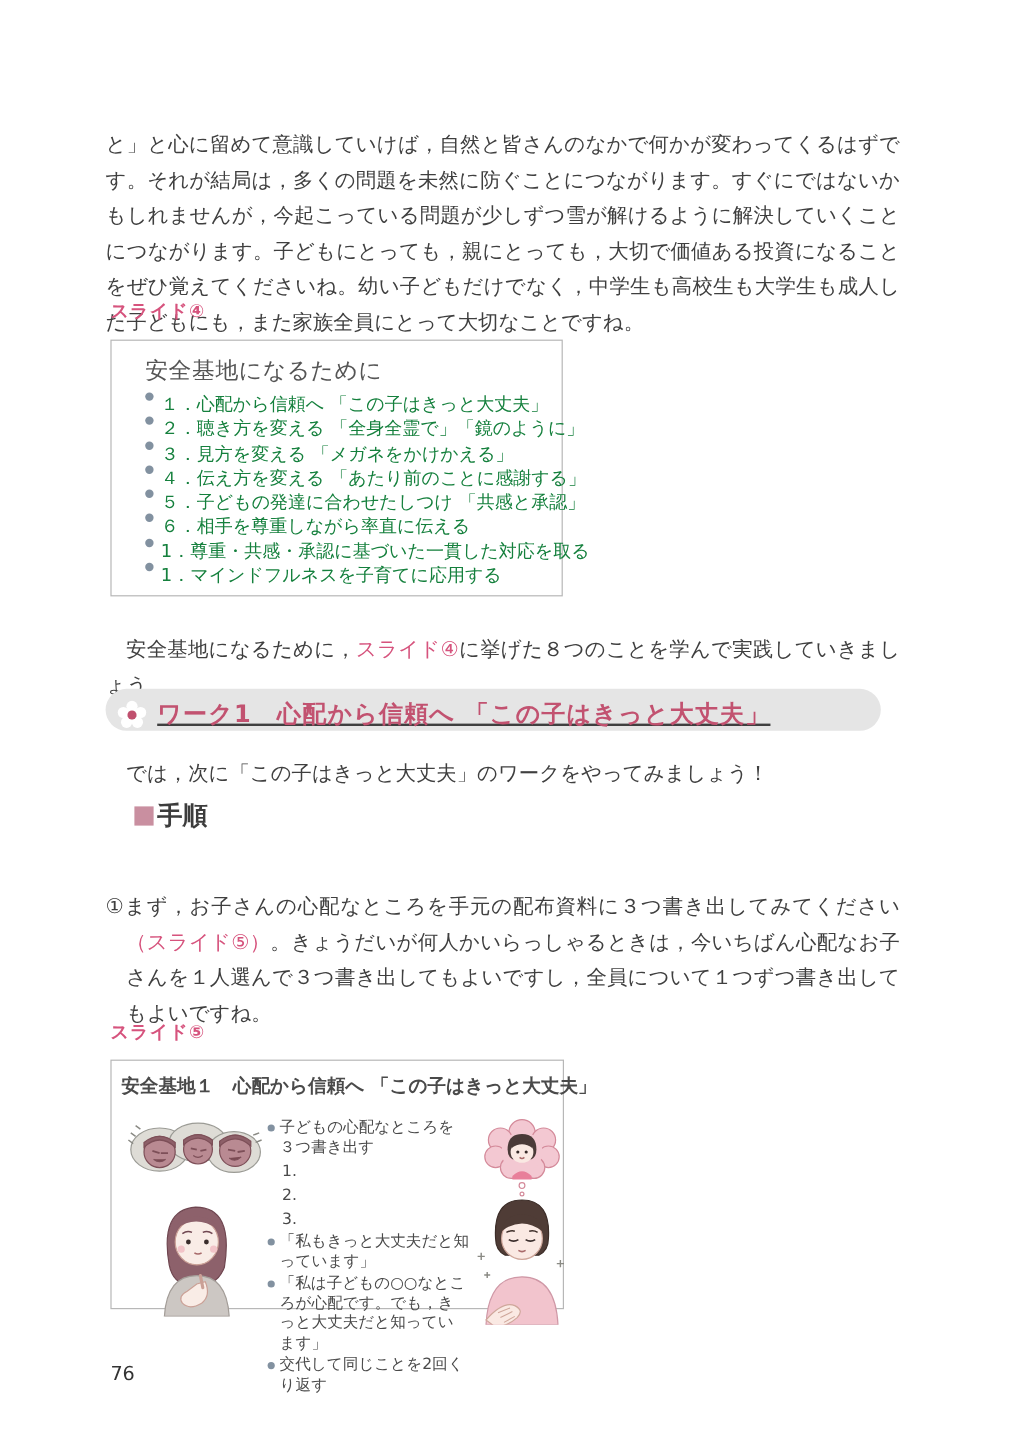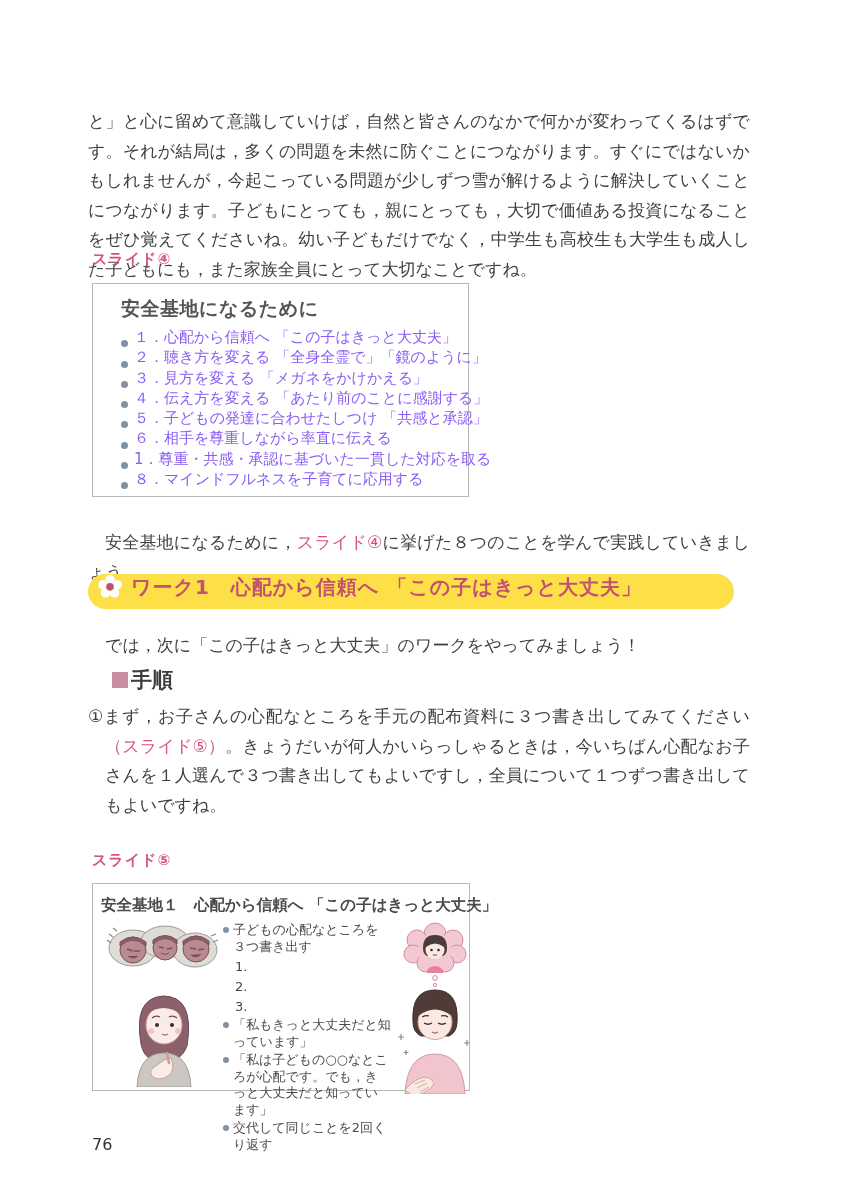--- a/index.html
+++ b/index.html
@@ -31,38 +31,38 @@
     letter-spacing: 1px;
   }
 
   
   .slide-box {
     position: absolute; left: 92px;
     border: 1px solid #b7b7b7; background: #fff;
   }
   .box1 { top: 283px; width: 377px; height: 214px; padding: 12px 10px 0 28px; }
   .box1-title {
-    font-size: 19px; font-weight: bold; color: #555555;
+    font-size: 19px; font-weight: normal; color: #555555;
     letter-spacing: 0.5px; margin-bottom: 5px;
   }
   .box1-list { list-style: none; }
   .box1-list li {
-    font-size: 15px; color: #8b5cf6; line-height: 20.3px;
-    white-space: nowrap; display: flex; align-items: flex-end;
+    font-size: 15px; color: #15803d; line-height: 20.3px;
+    white-space: nowrap; display: flex; align-items: flex-start;
   }
   .dot {
     display: inline-block; width: 7px; height: 7px; border-radius: 50%;
     background: #8291a0; margin-right: 6px; flex: 0 0 auto;
   }
 
   
   .banner {
     position: absolute; left: 88px; top: 574px; width: 646px; height: 35px;
-    background: #fde047; border-radius: 18px;
-    display: flex; align-items: flex-start;
+    background: #e5e5e5; border-radius: 18px;
+    display: flex; align-items: flex-end; text-decoration: underline;
   }
   .banner .flower { width: 26px; height: 26px; margin: 0 8px 0 9px; flex: 0 0 auto; }
   .banner-label {
     font-size: 20px; font-weight: bold; color: #c25270; letter-spacing: 1px;
     white-space: nowrap;
   }
 
   
   .proc-heading {
     position: absolute; left: 88px; top: 666px;
@@ -71,21 +71,21 @@
   .proc-square {
     width: 16px; height: 16px; background: #c98fa0; margin-right: 3px;
   }
   .proc-heading-text { font-size: 21px; font-weight: bold; color: #3c3c3c; }
 
   
   .box2 { top: 883px; width: 378px; height: 208px; padding: 11px 8px 0 8px; }
   .box2-title {
     font-size: 15.5px; font-weight: bold; color: #4a4a4a;
     text-align: center; white-space: nowrap; letter-spacing: 0px;
-    margin-bottom: 6px;
+    margin-bottom: 16px;
   }
   .box2-cols { display: flex; }
   .box2-left { width: 120px; flex: 0 0 auto; margin-left: 2px; }
   .box2-center { width: 168px; flex: 0 0 auto; }
   .box2-right { width: 84px; flex: 0 0 auto; margin-left: 2px; }
   .box2-item {
     font-size: 13px; color: #4a4a4a; line-height: 16.5px;
     display: flex; margin-bottom: 2px;
   }
   .box2-item .dot { width: 6px; height: 6px; margin-top: 5px; margin-right: 4px; }
@@ -131,21 +131,21 @@
       <li>
           <span class="dot"></span>
           <span>６．相手を尊重しながら率直に伝える</span>
         </li>
       <li>
           <span class="dot"></span>
           <span>1．尊重・共感・承認に基づいた一貫した対応を取る</span>
         </li>
       <li>
           <span class="dot"></span>
-          <span>８．マインドフルネスを子育てに応用する</span>
+          <span>1．マインドフルネスを子育てに応用する</span>
         </li>
     </ul>
   </div>
 
   <div class="para indent1" style="top:528px;">
     <span>安全基地になるために，</span><span class="pink">スライド④</span><span>に挙げた８つのことを学んで実践していきましょう。</span>
   </div>
 
   <div class="banner">
     <svg class="flower" viewBox="0 0 30 30">
@@ -161,21 +161,21 @@
     <span class="banner-label">ワーク1　心配から信頼へ 「この子はきっと大丈夫」</span>
   </div>
 
   <div class="para indent1" style="top:631px;">では，次に「この子はきっと大丈夫」のワークをやってみましょう！</div>
 
   <div class="proc-heading">
     <span class="proc-square"></span>
     <span class="proc-heading-text">手順</span>
   </div>
 
-  <div class="para hang" style="top:702px;">
+  <div class="para hang" style="top:742px;">
     <span>①</span><span>まず，お子さんの心配なところを手元の配布資料に３つ書き出してみてください</span><span class="pink">（スライド⑤）</span><span>。きょうだいが何人かいらっしゃるときは，今いちばん心配なお子さんを１人選んで３つ書き出してもよいですし，全員について１つずつ書き出してもよいですね。</span>
   </div>
 
 
   <div class="slide-label" style="top:851px;">スライド⑤</div>
 
   <div class="slide-box box2">
     <div class="box2-title">安全基地１　心配から信頼へ 「この子はきっと大丈夫」</div>
     <div class="box2-cols">
 

